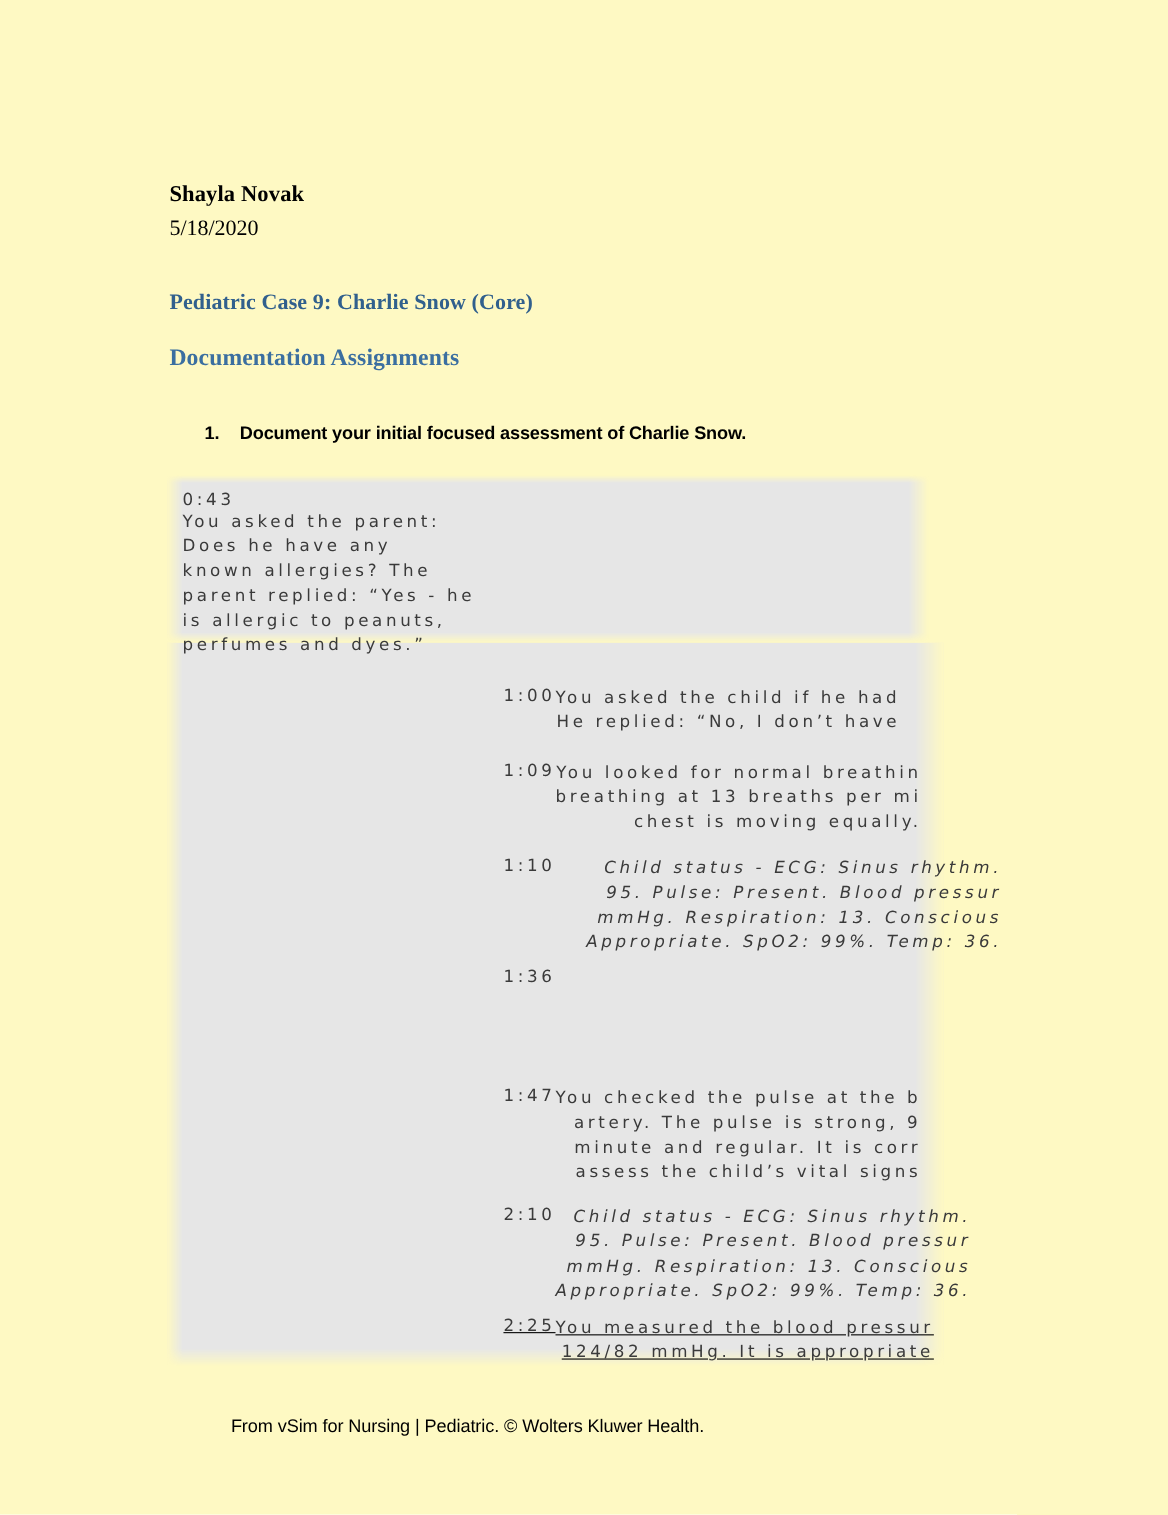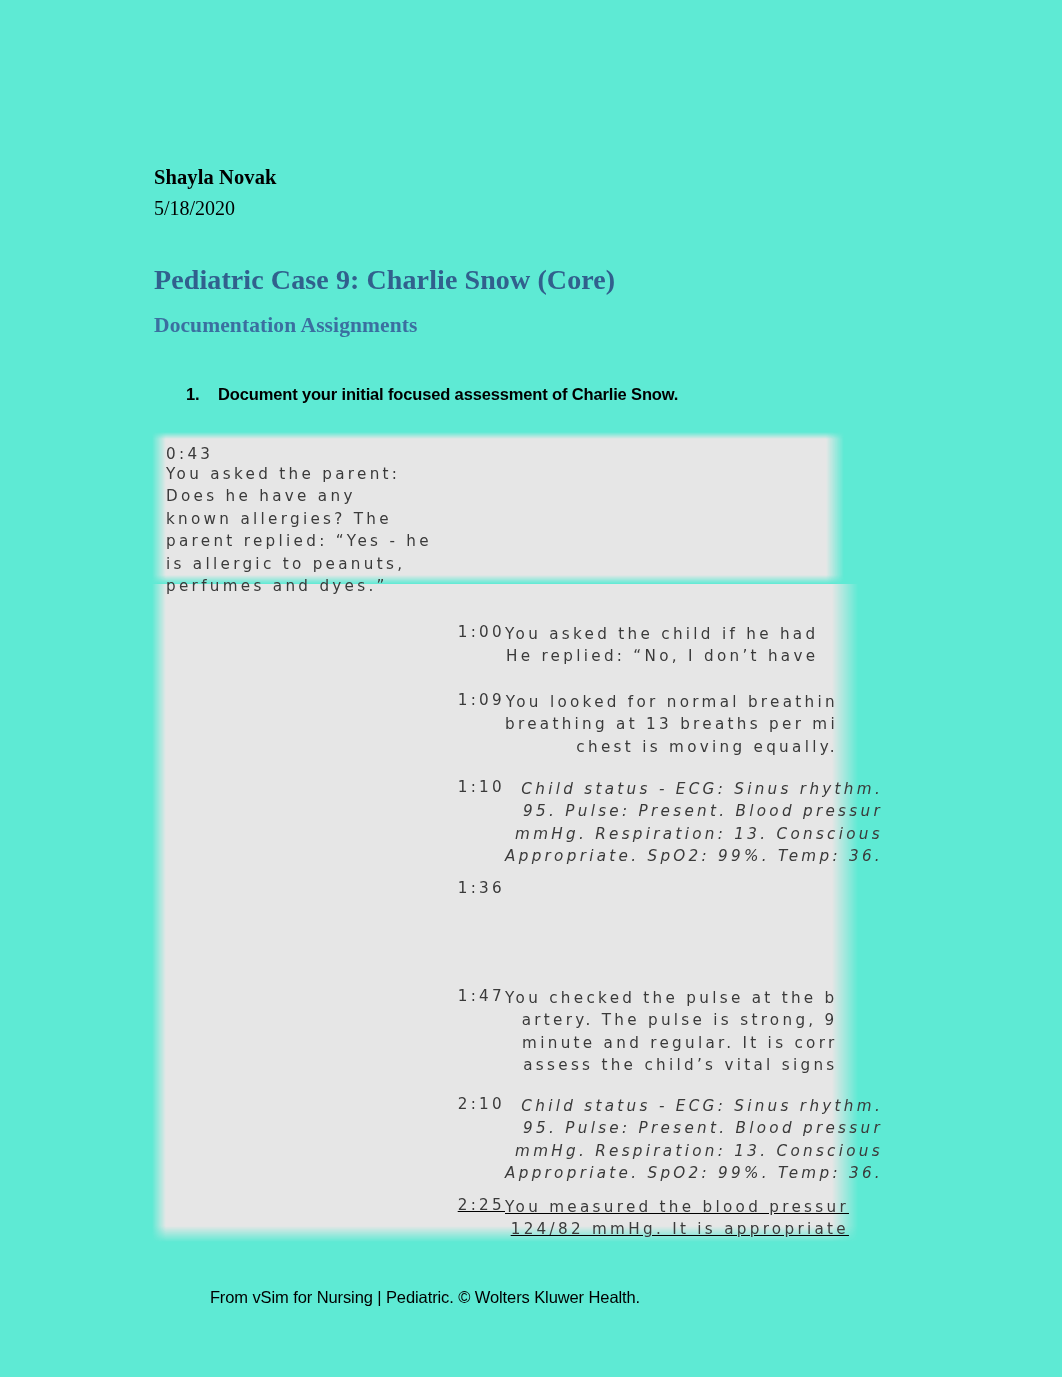--- a/index.html
+++ b/index.html
@@ -12,21 +12,21 @@
     height: 1377px;
     position: relative;
     overflow: hidden;
     font-family: "Liberation Serif", serif;
     -webkit-font-smoothing: antialiased;
   }
 
   .page {
     position: absolute;
     inset: 0;
-    background: #5eead4;
+    background: #fef9c3;
   }
 
   
   .author-block {
     position: absolute;
     left: 154px;
     top: 164px;
     line-height: 1.30;
   }
   .author-name {
@@ -43,21 +43,21 @@
     color: #000000;
     margin-top: 4px;
   }
 
   .doc-title {
     position: absolute;
     left: 154px;
     top: 264px;
     font-family: "Liberation Serif", serif;
     font-weight: bold;
-    font-size: 28px;
+    font-size: 20px;
     color: #31608D;
     letter-spacing: 0.1px;
   }
   .doc-subtitle {
     position: absolute;
     left: 154px;
     top: 313px;
     font-family: "Liberation Serif", serif;
     font-weight: bold;
     font-size: 21.5px;
@@ -236,21 +236,21 @@
         </div>
       </div>
       <div class="log-entry entry-b" style="top: 691px;">
         <div class="log-time">1:09</div>
         <div class="log-body">
           <span class="ln">You looked for normal breathin</span>
           <span class="ln">breathing at 13 breaths per mi</span>
           <span class="ln">chest is moving equally.</span>
         </div>
       </div>
-      <div class="log-entry entry-b" style="top: 778px;">
+      <div class="log-entry entry-b" style="top: 778px; gap: 28px;">
         <div class="log-time">1:10</div>
         <div class="log-body italic">
           <span class="ln">Child status - ECG: Sinus rhythm.</span>
           <span class="ln">95. Pulse: Present. Blood pressur</span>
           <span class="ln">mmHg. Respiration: 13. Conscious</span>
           <span class="ln">Appropriate. SpO2: 99%. Temp: 36.</span>
         </div>
       </div>
       <div class="log-entry entry-b" style="top: 879px;">
         <div class="log-time">1:36</div>

